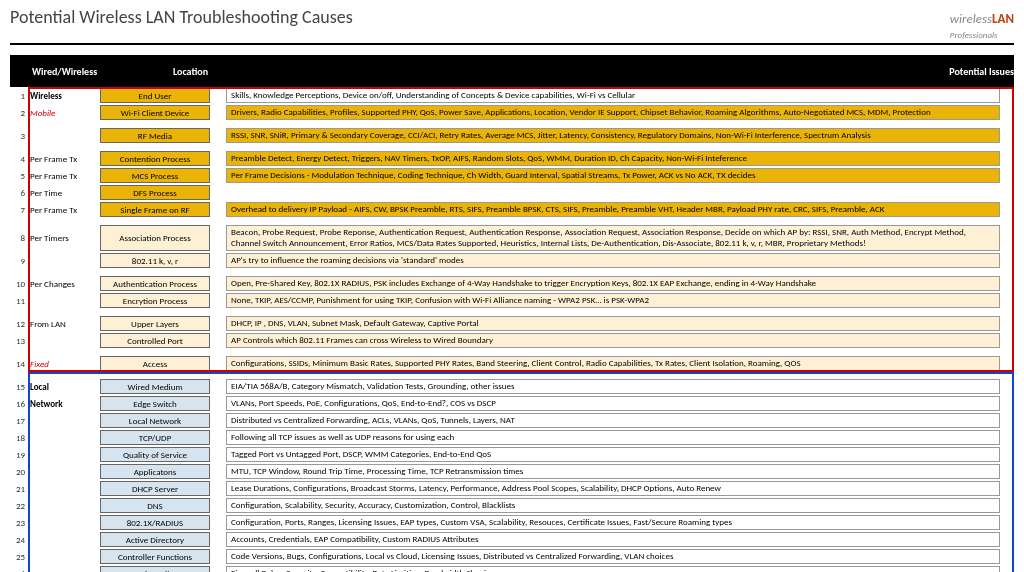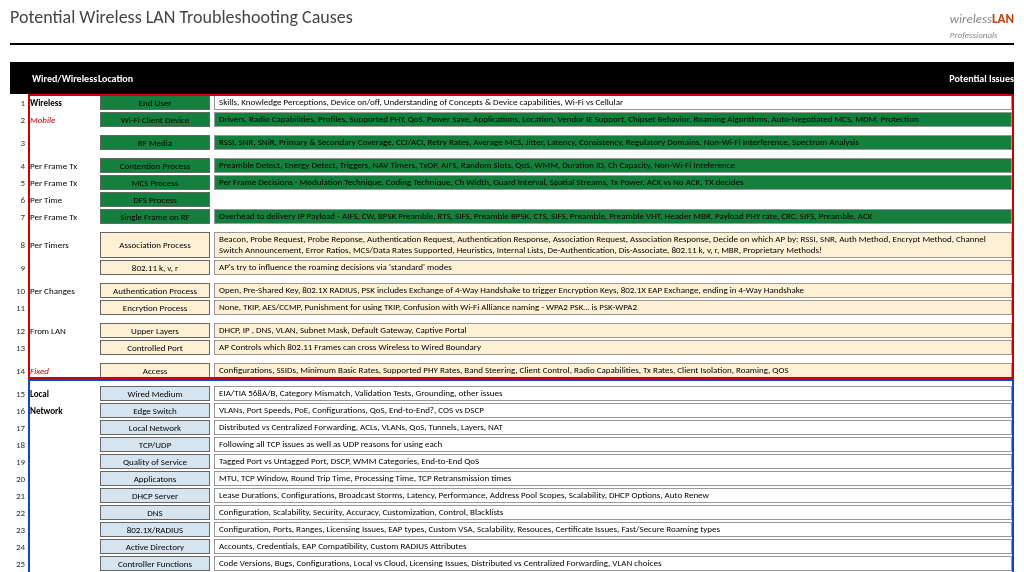--- a/index.html
+++ b/index.html
@@ -1,34 +1,34 @@
 <!DOCTYPE html>
 <html><head>
 <meta charset="utf-8">
 <style>
 *{box-sizing:border-box;margin:0;padding:0}
 body{font-family:Calibri,Arial,sans-serif;font-size:9px;background:#fff;width:1024px;color:#000}
 .page{padding:6px 10px}
-.hdr{display:flex;justify-content:space-between;align-items:baseline;border-bottom:2px solid #000;padding-bottom:2px;margin-bottom:17px}
+.hdr{display:flex;justify-content:space-between;align-items:baseline;border-bottom:2px solid #000;padding-bottom:2px;margin-bottom:10px}
 .title{font-size:18px;color:#444}
 .logo{font-size:13px;color:#888;font-style:italic}
 .logo b{color:#c2410c;font-style:normal}
 .colhdr{display:flex;background:#000;color:#fff;font-weight:bold;font-size:10px;height:32px;align-items:center}
 .ch-num{width:18px}
 .ch-ww{width:70px;padding-left:4px}
-.ch-loc{width:110px;text-align:left}
+.ch-loc{width:110px;text-align:right}
 .ch-iss{flex:1;text-align:right}
 .grid{position:relative}
 .row{display:flex;align-items:stretch;min-height:15px}
 .num{width:18px;font-size:9px;color:#333;display:flex;align-items:center;justify-content:flex-end;padding-right:3px}
 .ww{width:70px;font-size:9px;display:flex;align-items:center;padding-left:2px}
 .loc{width:110px;margin:1px 2px;border:1px solid #666;text-align:center;font-size:9px;display:flex;align-items:center;justify-content:center;padding:1px 2px}
-.iss{flex:1;margin:1px 2px;border:1px solid #999;font-size:9px;display:flex;align-items:center;padding:1px 4px;line-height:1.2}
+.iss{flex:1;margin:1px 14px;border:1px solid #999;font-size:9px;display:flex;align-items:center;padding:1px 4px;line-height:1.2}
 .gap{height:6px}
-.bg-pink{background:#15803d}
+.bg-pink{background:#eab308}
 .bg-cream{background:#fdf0d5}
 .bg-blue{background:#d6e4f0}
 .red{color:#c00;font-style:italic}
 .bold{font-weight:bold}
 .box-red{position:absolute;border:2px solid #c00;pointer-events:none}
 .box-blue{position:absolute;border:2px solid #14c;pointer-events:none}
 </style>
 </head>
 <body>
 

